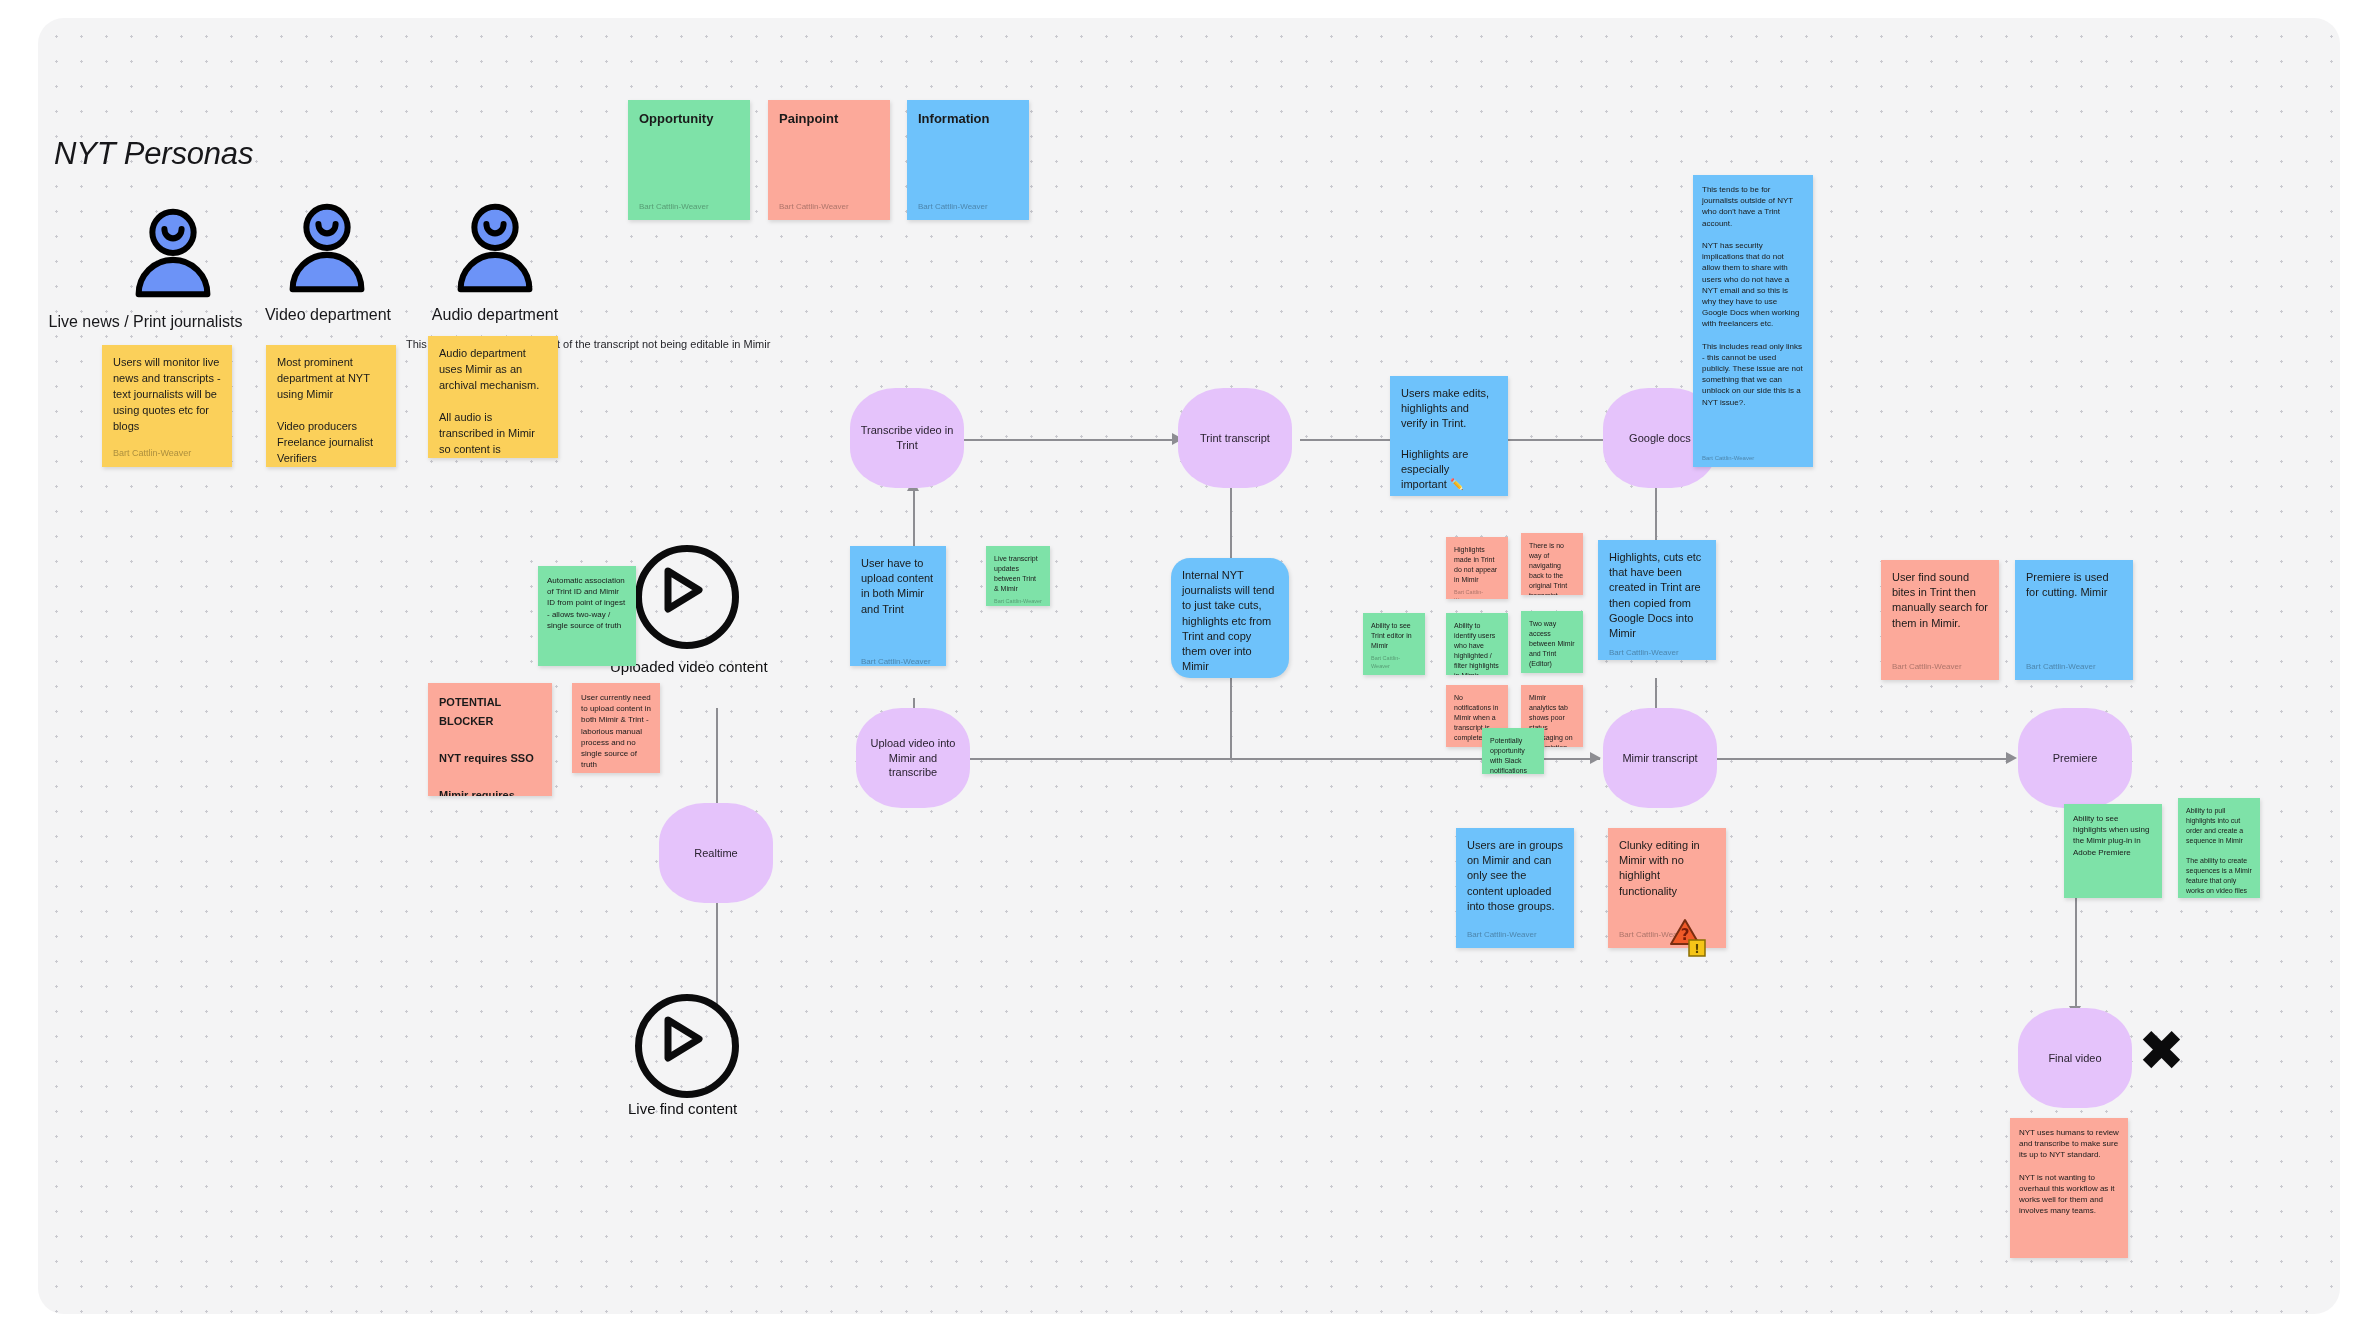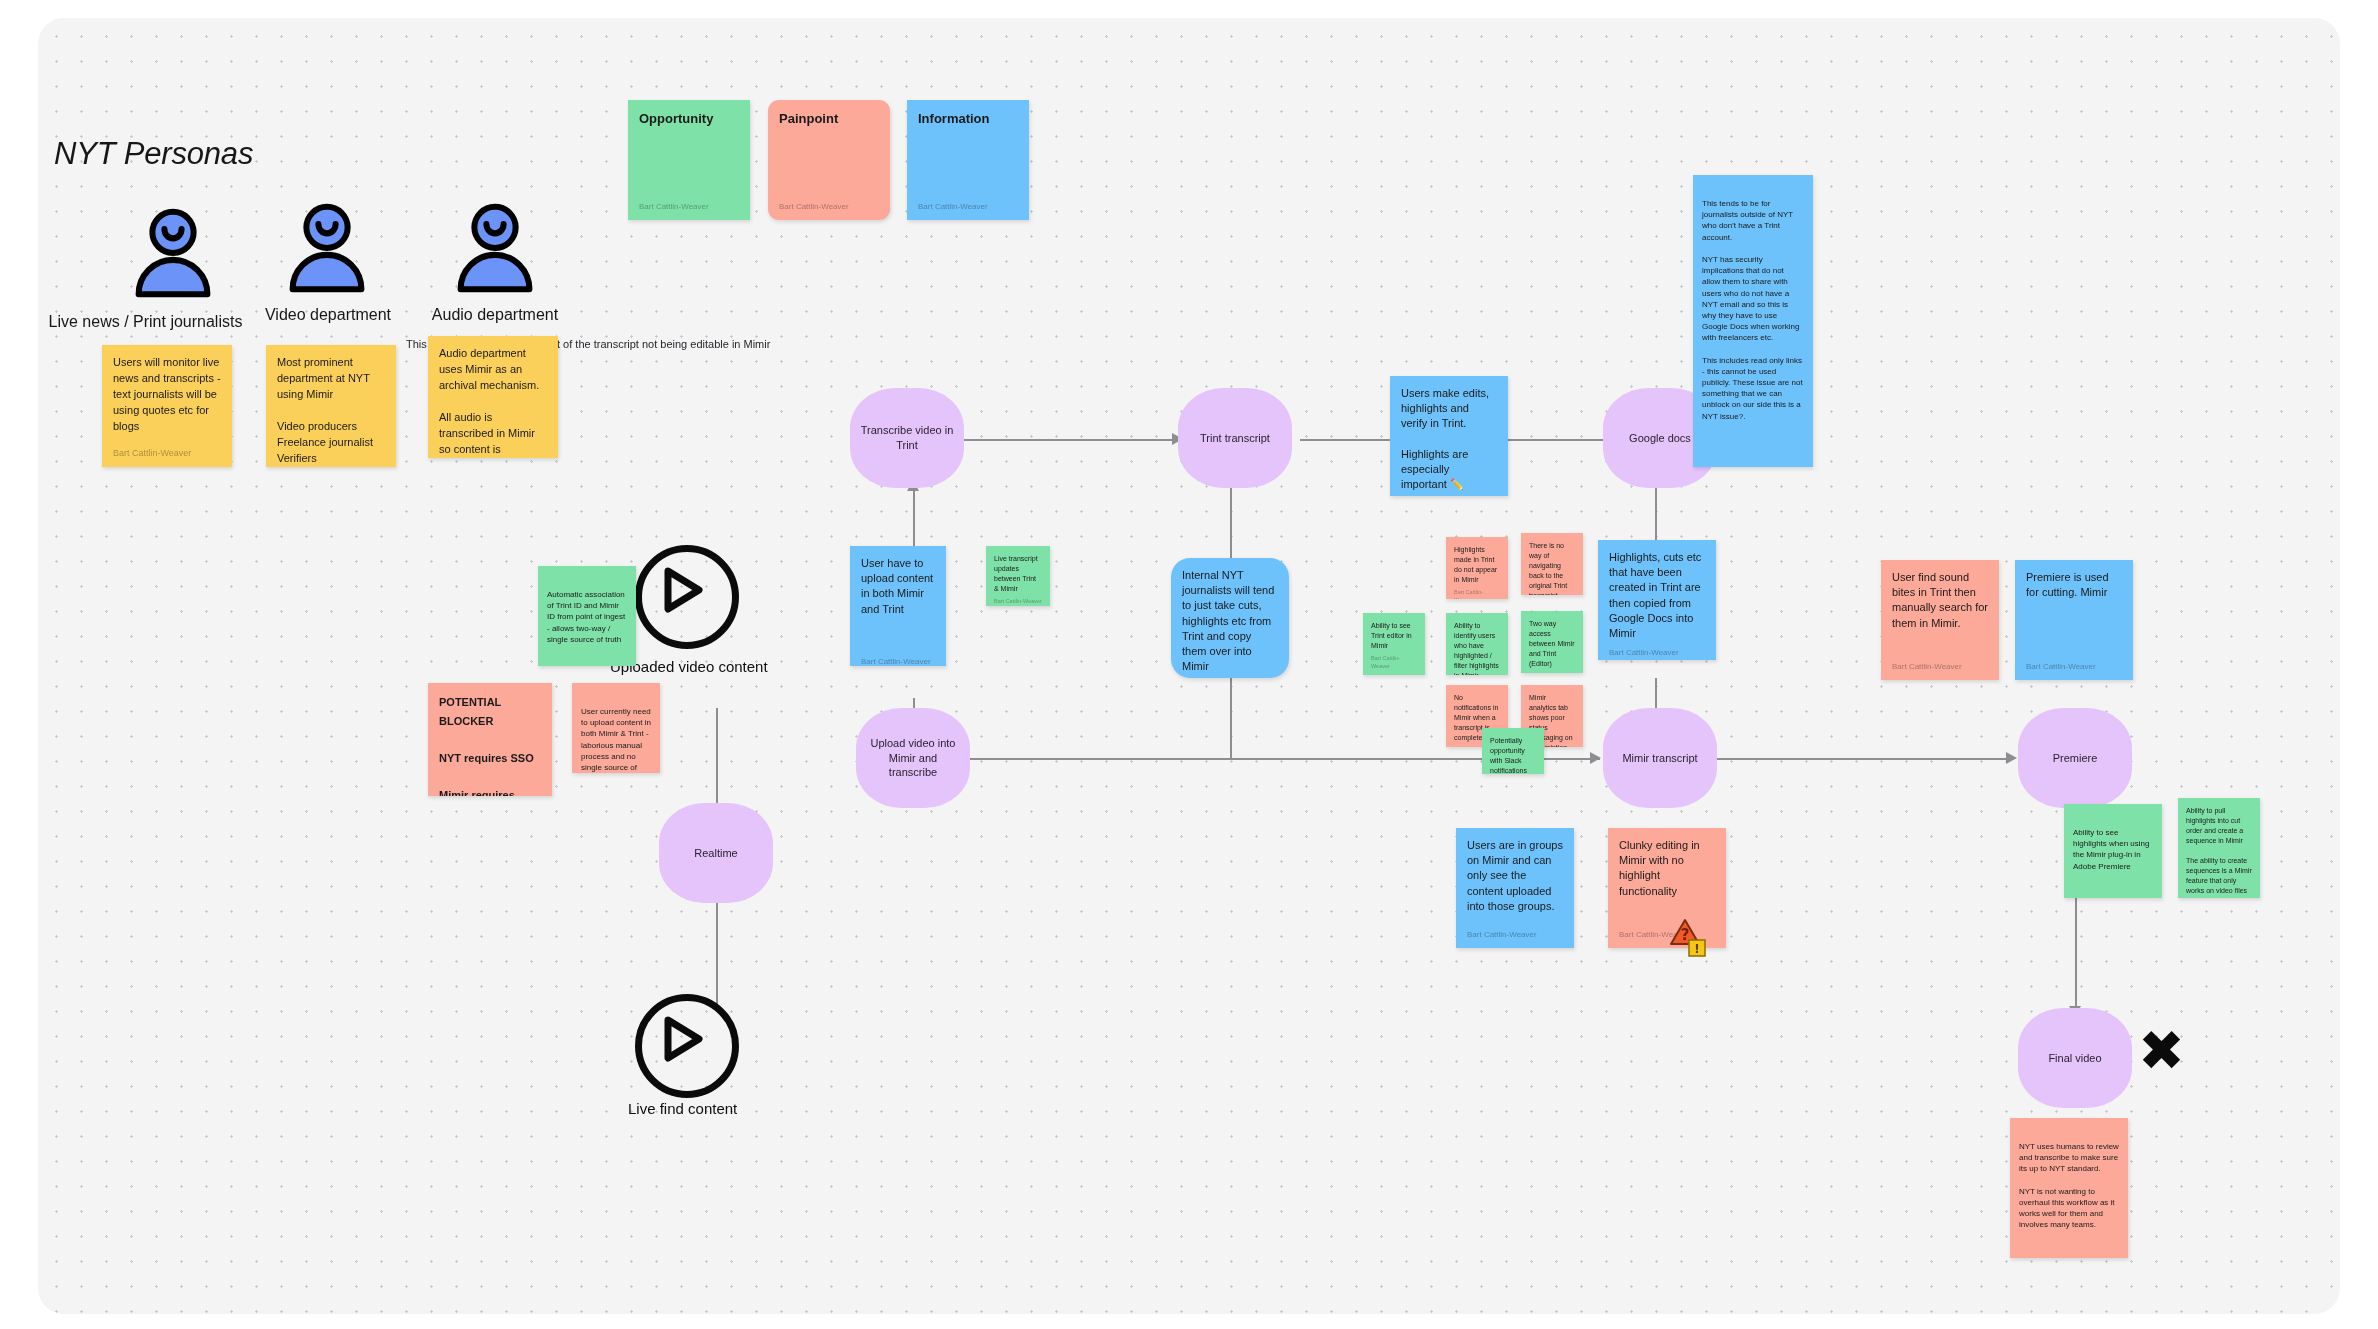--- a/index.html
+++ b/index.html
@@ -50,21 +50,21 @@
   }
   .note.green  { background: #7ee2a8; }
   .note.red    { background: #fca99a; }
   .note.blue   { background: #6ec2fb; }
   .note.yellow { background: #fcd košer; }
   .note.yellow { background: #fbd05a; }
 
   .note.legend .body { font-size: 13px; font-weight: bold; }
   .note.tiny { padding: 8px 8px 6px 8px; font-size: 7px; line-height: 1.42; }
   .note.tiny .author { font-size: 5.5px; padding-top: 4px; }
-  .note.small { padding: 23px 9px 7px 9px; font-size: 8px; line-height: 1.4; gap: 41px; }
+  .note.small { padding: 9px 9px 7px 9px; font-size: 8px; line-height: 1.4; gap: 41px; }
   .note.small .author { font-size: 6px; padding-top: 5px; }
   .note.big .body { font-size: 13px; line-height: 1.45; }
   .note.big .author { font-size: 9px; }
   .note.blocker .body { font-size: 13px; line-height: 1.7; }
 
   
   .h-personas {
     position: absolute;
     font-size: 31px;
     color: #17171a;
@@ -173,21 +173,21 @@
   <div id="canvas">
 
     <div class="h-personas" style="left:16px; top:118px;">NYT Personas</div>
 
     <div class="h-flow-sub" style="left:368px; top:320px;">This current workflow is a result of the transcript not being editable in Mimir</div>
 
     <div class="note legend green" style="left:590px; top:82px; width:122px; height:120px;">
       <div class="body">Opportunity</div>
       <div class="author">Bart Cattlin-Weaver</div>
     </div>
-    <div class="note legend red" style="left:730px; top:82px; width:122px; height:120px;border-radius:11px;">
+    <div class="note legend red" style="left:730px; top:82px; width:122px; height:120px;">
       <div class="body">Painpoint</div>
       <div class="author">Bart Cattlin-Weaver</div>
     </div>
     <div class="note legend blue" style="left:869px; top:82px; width:122px; height:120px;">
       <div class="body">Information</div>
       <div class="author">Bart Cattlin-Weaver</div>
     </div>
 
     <div class="persona-icon" style="left:92px; top:190px;">
       <svg viewBox="0 0 100 104" width="86" height="90">

